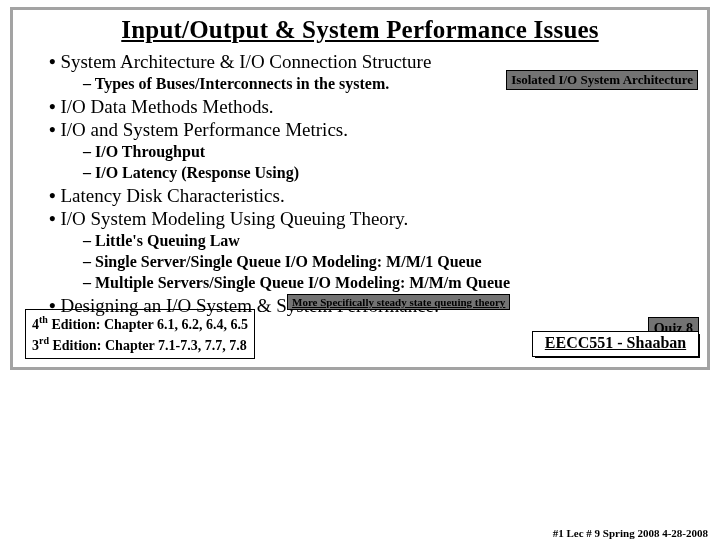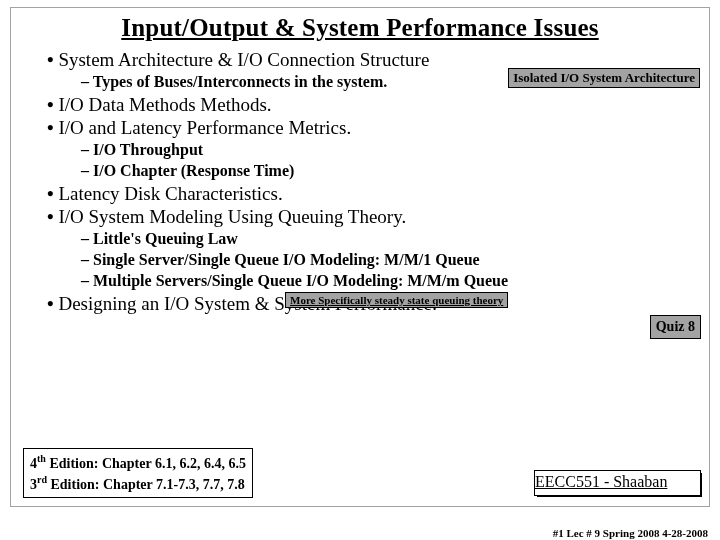--- a/index.html
+++ b/index.html
@@ -8,23 +8,23 @@
     width: 720px;
     height: 540px;
     background: #fff;
     font-family: "Times New Roman", Times, serif;
     color: #000;
   }
   .slide {
     position: relative;
     box-sizing: border-box;
     width: 700px;
-    height: 500px;
+    height: 363px;
     margin: 7px 10px 0 10px;
-    border: 1px solid #a3a3a3;
+    border: 3px solid #a3a3a3;
     padding: 4px 14px 4px 14px;
   }
   .title {
     font-size: 25px;
     font-weight: bold;
     text-align: center;
     text-decoration: underline;
     margin: 2px 0 6px 0;
     letter-spacing: 0.2px;
   }
@@ -53,21 +53,21 @@
     margin: 0 0 0 88px;
     line-height: 1.3;
     text-indent: -14px;
     padding-left: 14px;
   }
   .sub2::before { content: "•   "; }
   .box {
     position: absolute;
     border: 1.5px solid #000;
     font-weight: bold;
-    background: #a3a3a3;
+    background: #737373;
     padding: 1px 4px;
     white-space: nowrap;
   }
   .iso-box {
     top: 60px;
     right: 9px;
     font-size: 13px;
   }
   .queuing-box {
     top: 284px;
@@ -104,22 +104,23 @@
     top: 3px; left: 3px;
     width: 165px; height: 24px;
     background: #000;
   }
   .course-front {
     position: absolute;
     top: 0; left: 0;
     width: 165px; height: 24px;
     background: #fff;
     border: 1.5px solid #000;
+    text-align: center;
     font-size: 16px;
-    font-weight: normal;
+    font-weight: bold;
     line-height: 22px;
     text-decoration: underline;
   }
   .footer {
     position: absolute;
     right: 12px;
     bottom: 1px;
     font-size: 11px;
     font-weight: bold;
   }
@@ -131,23 +132,23 @@
 <div class="slide">
 
   <div class="title">Input/Output &amp; System Performance Issues</div>
 
   <div class="b1">System Architecture &amp; I/O Connection Structure</div>
   <div class="row">
     <div class="sub">Types of Buses/Interconnects in the system.</div>
   </div>
 
   <div class="b1">I/O Data Methods Methods.</div>
-  <div class="b1">I/O  and Latency Performance Metrics.</div>
+  <div class="b1">I/O  and System Performance Metrics.</div>
   <div class="sub">I/O Throughput</div>
-  <div class="sub">I/O Chapter (Response Time)</div>
+  <div class="sub">I/O Latency (Response Using)</div>
 
   <div class="b1">Latency Disk Characteristics.</div>
   <div class="b1">I/O System Modeling Using Queuing Theory.</div>
   <div class="sub">Little's Queuing Law</div>
   <div class="sub">Single Server/Single Queue I/O Modeling: M/M/1 Queue</div>
   <div class="sub">Multiple Servers/Single Queue I/O Modeling: M/M/m Queue</div>
 
   <div class="b1">Designing an I/O System &amp; System Performance:</div>
 
   <div class="box iso-box">Isolated I/O System Architecture</div>

